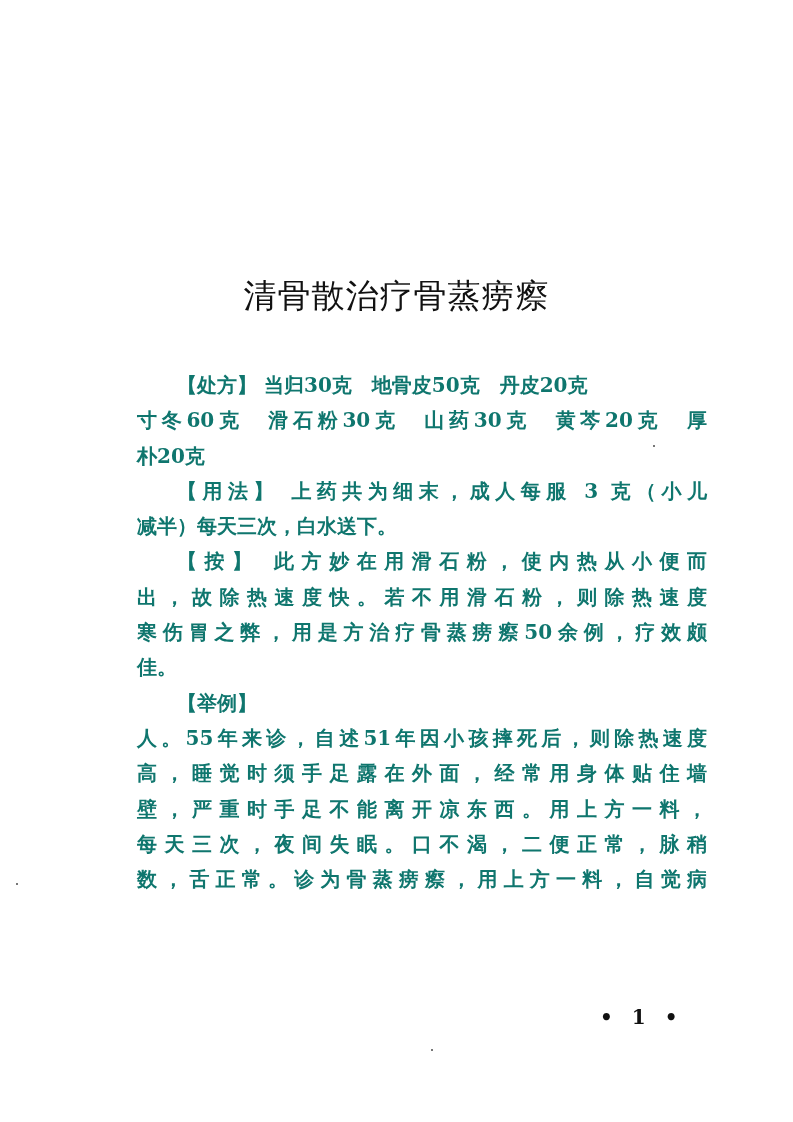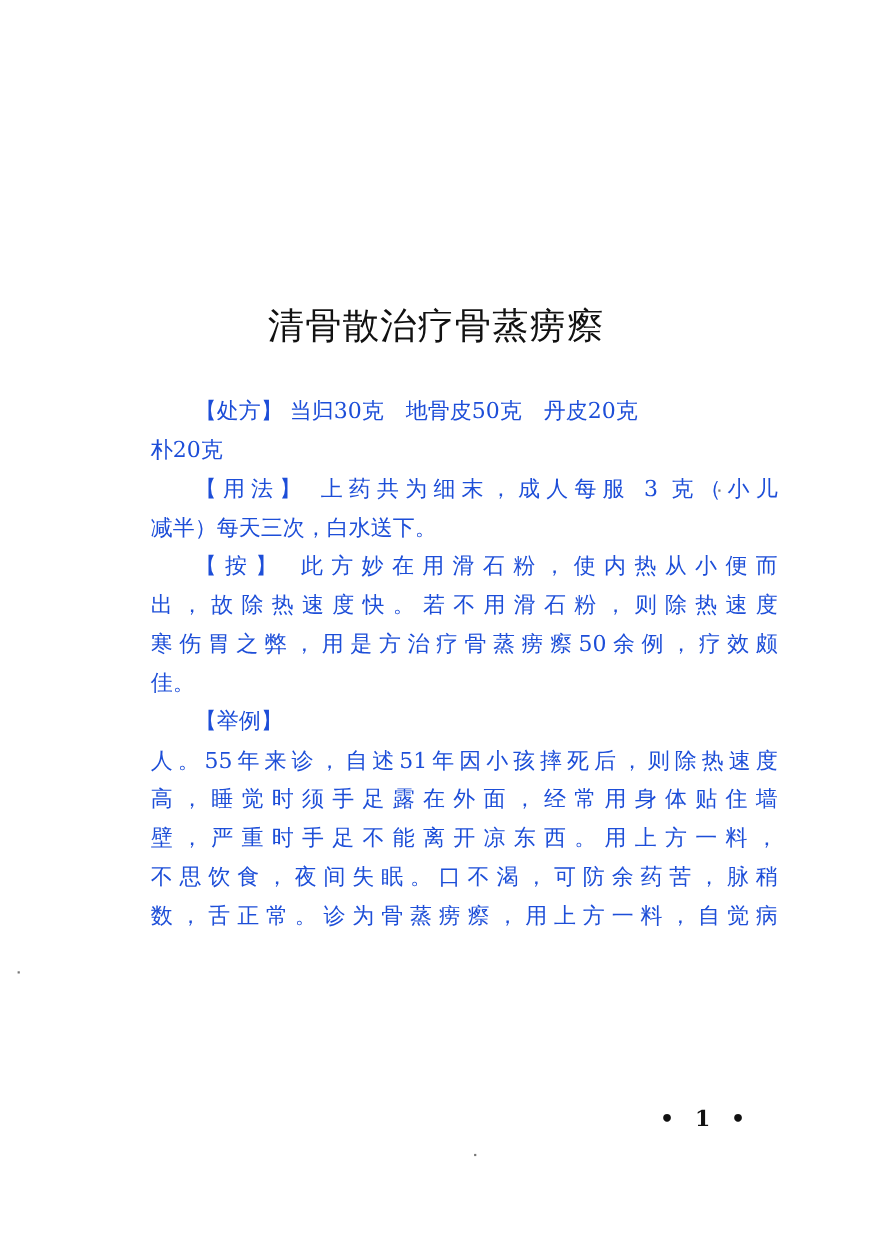--- a/index.html
+++ b/index.html
@@ -23,25 +23,26 @@
     text-align: center;
     font-size: 33px;
     line-height: 48px;
     letter-spacing: 1px;
     color: #111;
     font-weight: normal;
   }
   .body-text {
     position: absolute;
     left: 137px;
-    top: 356px;
+    top: 368px;
     width: 570px;
     font-size: 20px;
     line-height: 35.3px;
-    color: #1d4ed8;
+    color: #0f766e;
+    font-weight: bold;
   }
   .line {
     display: block;
     white-space: nowrap;
     height: 35.3px;
     text-align: justify;
     text-align-last: justify;
   }
   .line.last {
     text-align-last: left;
@@ -65,32 +66,33 @@
     background: #777;
   }
 </style>
 </head>
 <body>
 
 <h1 class="page-title">清骨散治疗骨蒸痨瘵</h1>
 
 <div class="body-text">
   <span class="line indent last">【处方】 当归30克　地骨皮50克　丹皮20克</span>
+  <span class="line">寸冬60克　滑石粉30克　山药30克　黄芩20克　厚</span>
   <span class="line last">朴20克</span>
   <span class="line indent">【用法】 上药共为细末，成人每服 3 克（小儿</span>
   <span class="line last">减半）每天三次，白水送下。</span>
   <span class="line indent">【按】 此方妙在用滑石粉，使内热从小便而</span>
   <span class="line">出，故除热速度快。若不用滑石粉，则除热速度</span>
   <span class="line">寒伤胃之弊，用是方治疗骨蒸痨瘵50余例，疗效颇</span>
   <span class="line last">佳。</span>
   <span class="line indent last">【举例】</span>
   <span class="line">人。55年来诊，自述51年因小孩摔死后，则除热速度</span>
   <span class="line">高，睡觉时须手足露在外面，经常用身体贴住墙</span>
   <span class="line">壁，严重时手足不能离开凉东西。用上方一料，</span>
-  <span class="line">不思饮食，夜间失眠。口不渴，可防余药苦，脉稍</span>
+  <span class="line">每天三次，夜间失眠。口不渴，二便正常，脉稍</span>
   <span class="line">数，舌正常。诊为骨蒸痨瘵，用上方一料，自觉病</span>
 </div>
 
 <div class="page-number">• 1 •</div>
 
 <div class="speck" style="left:16px;top:883px;"></div>
 <div class="speck" style="left:431px;top:1049px;"></div>
 <div class="speck" style="left:653px;top:445px;"></div>
 
 </body></html>

